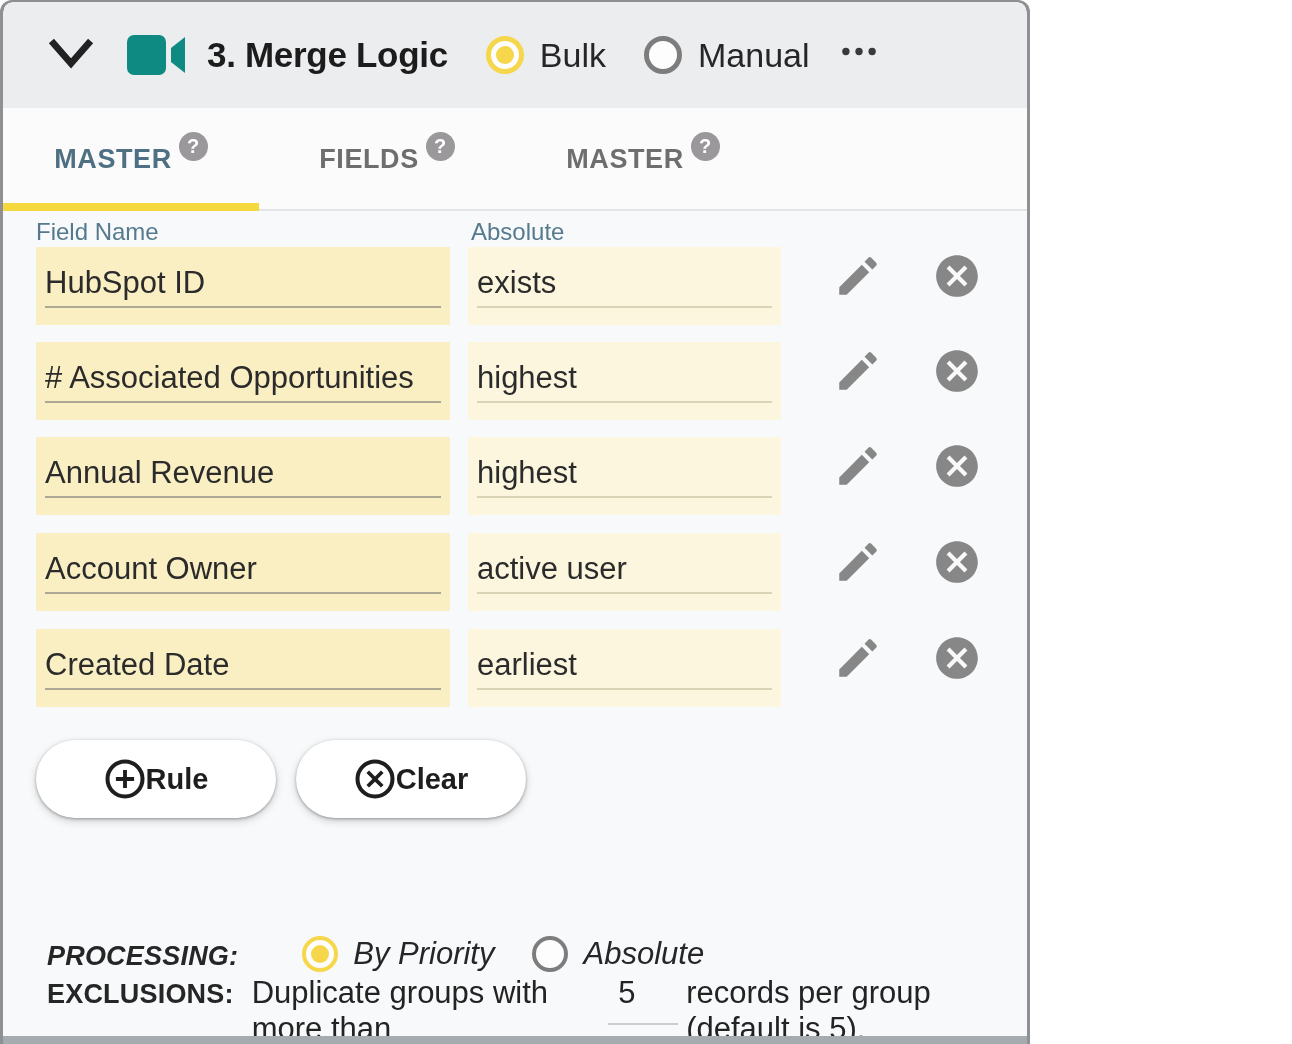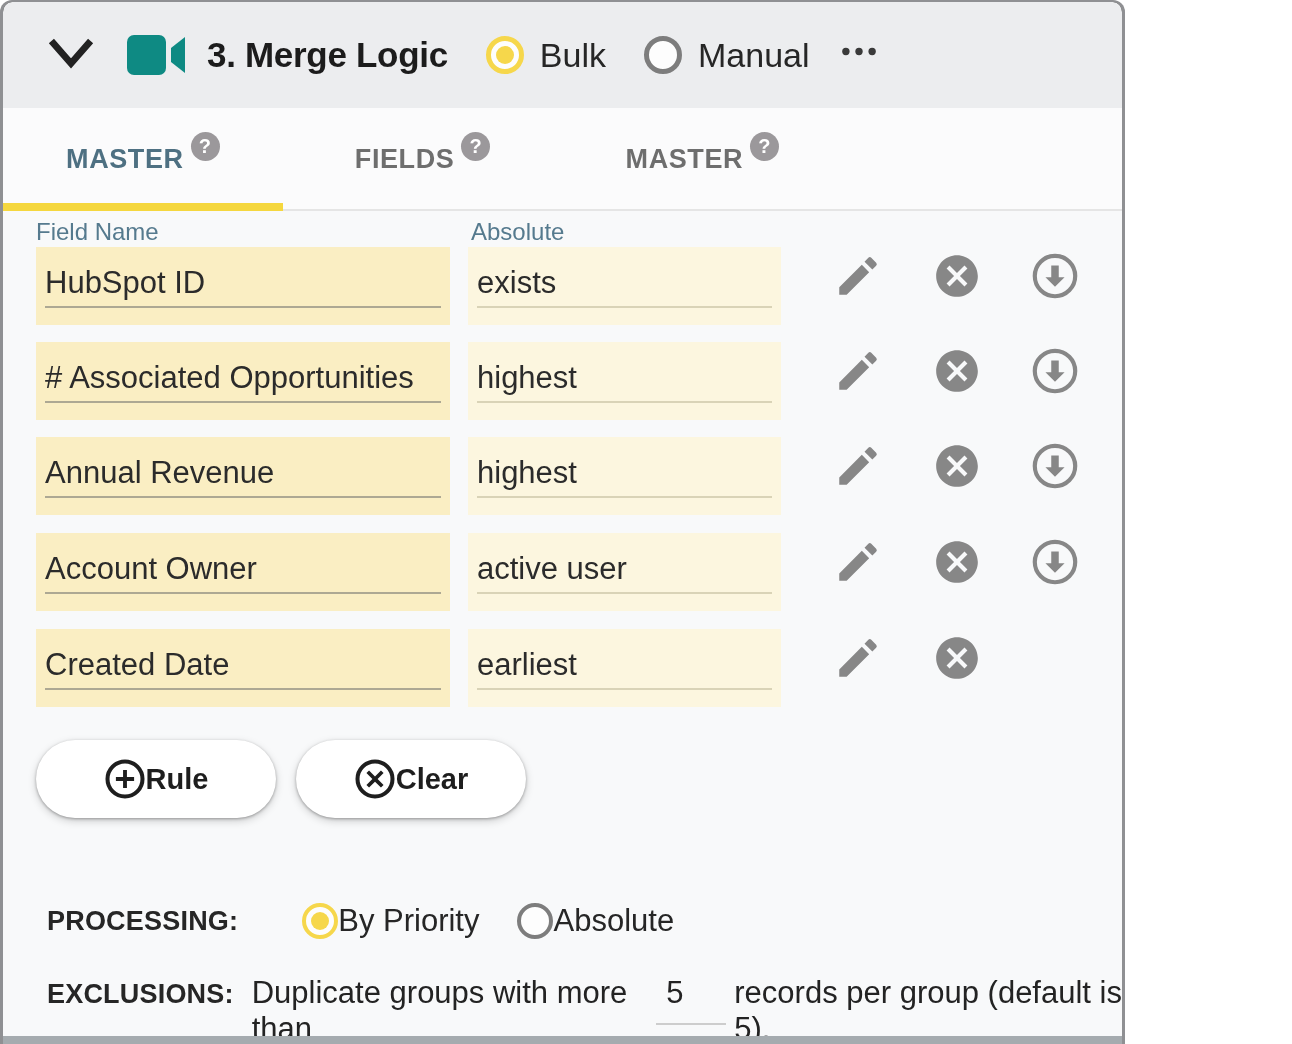--- a/index.html
+++ b/index.html
@@ -1,21 +1,21 @@
 <!DOCTYPE html>
 <html><head>
 <meta charset="utf-8">
 <style>
   html,body{margin:0;padding:0;background:#fff;}
   *{box-sizing:border-box;}
   body{font-family:"Liberation Sans", sans-serif; -webkit-font-smoothing:antialiased;}
 
   .window{
     position:relative;
-    width:1125px;height:1044px;
+    width:1030px;height:1044px;
     border:3px solid #8F9093;border-top-width:2px;border-bottom:0;
     border-radius:12px 12px 0 0;
     overflow:hidden;
     background:#000000;
   }
 
   
   .hdr{
     height:106px;background:#ECEDEF;
     display:flex;align-items:center;
@@ -67,24 +67,24 @@
   
   .pill{position:absolute;top:529px;height:78px;border-radius:39px;background:#FFFFFF;
         border:none;display:flex;align-items:center;justify-content:center;gap:0;
         box-shadow:0 1px 3px rgba(0,0,0,0.3),0 3px 8px rgba(0,0,0,0.18);cursor:pointer;}
   .pill .p-ic{width:42px;height:42px;flex:0 0 auto;}
   .pill .p-label{font-size:29px;font-weight:700;color:#1E1E1E;font-family:"Liberation Sans",sans-serif;}
   .pill.rule{left:33px;width:240px;}
   .pill.clear{left:293px;width:230px;}
 
   
-  .proc{position:absolute;left:44px;top:678px;height:64px;display:flex;align-items:center;}
+  .proc{position:absolute;left:44px;top:697px;height:64px;display:flex;align-items:flex-end;font-style:italic;}
   .section-label{font-size:27px;font-weight:700;color:#262626;letter-spacing:0.2px;}
   .proc .radio{margin-left:64px;}
-  .proc .radio + .opt-label{font-size:31px;}
+  .proc .radio + .opt-label{margin-left:15px;font-size:31px;}
   .proc .opt-label + .radio{margin-left:38px;}
 
   
   .excl{position:absolute;left:44px;top:764px;height:60px;display:flex;align-items:baseline;}
   .excl .section-label{margin-right:18px;}
   .excl .sentence{font-size:31px;color:#232323;}
   .excl .num-input{width:70px;border:none;outline:none;background:transparent;
       border-bottom:2px solid #CDCDCD;font-size:31px;color:#232323;
       font-family:"Liberation Sans",sans-serif;padding:0 0 12px 10px;margin:0 6px;}
   .excl .after{margin-left:2px;}

